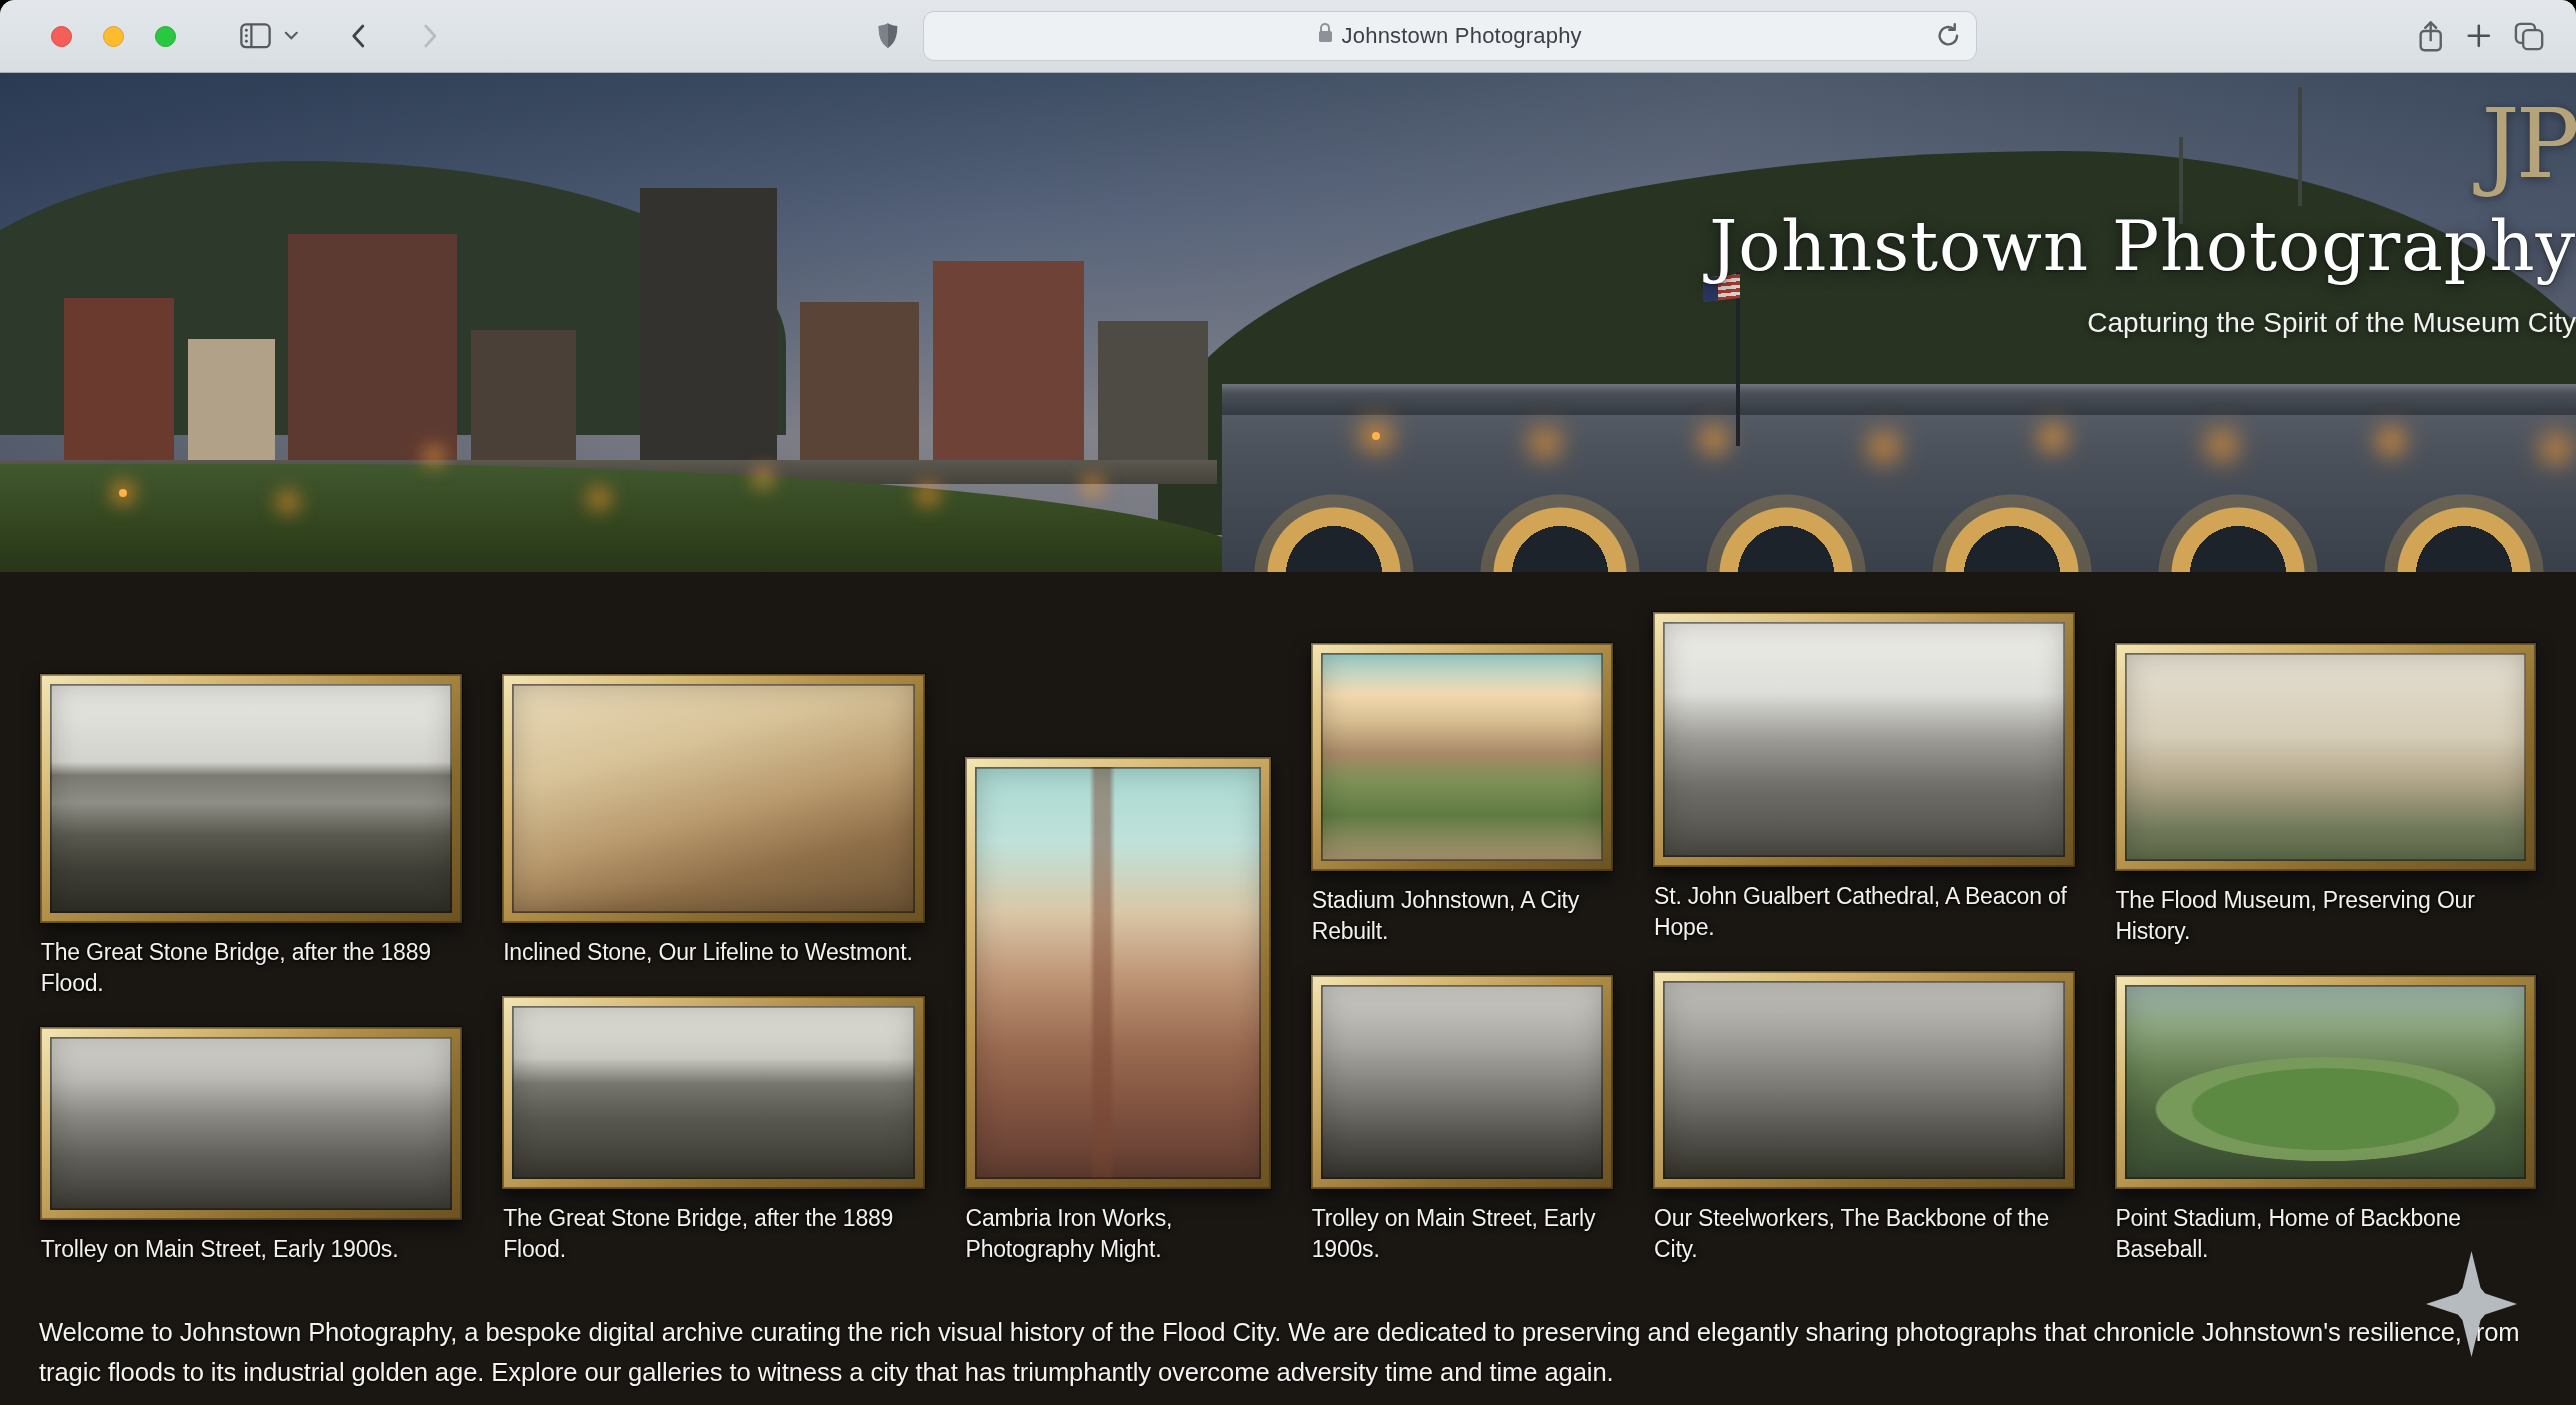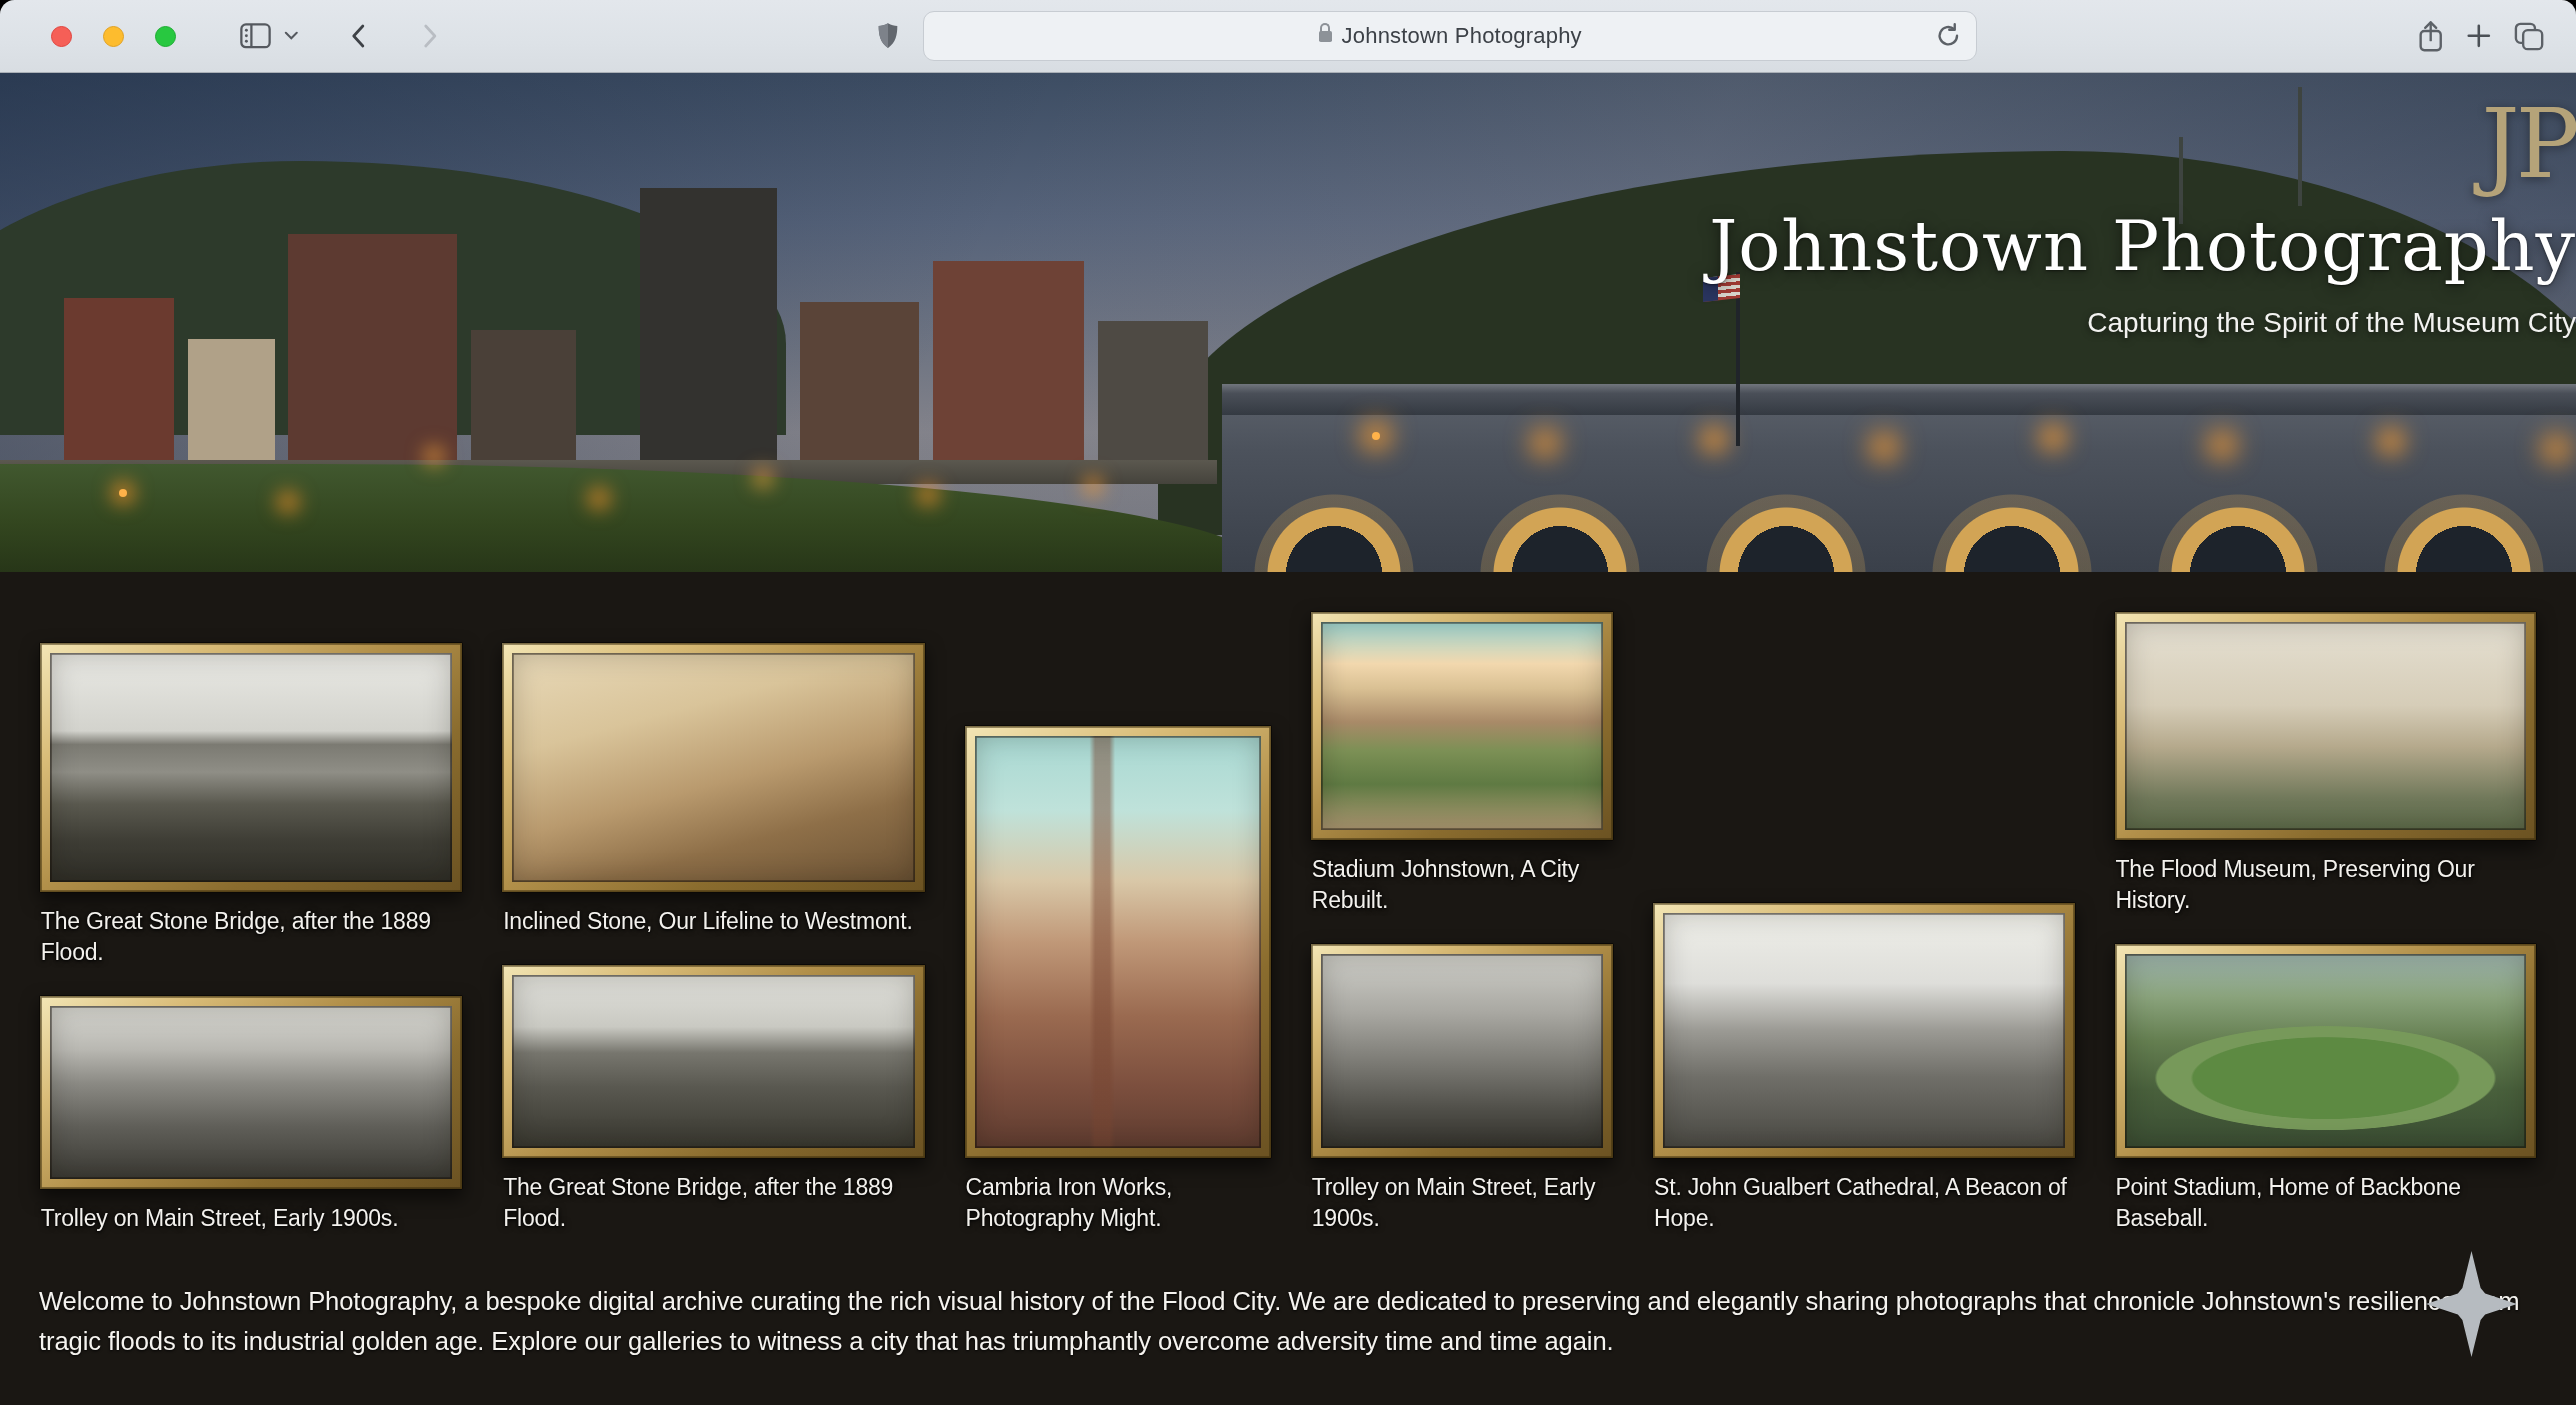--- a/index.html
+++ b/index.html
@@ -275,20 +275,26 @@
         <figcaption>Trolley on Main Street, Early 1900s.</figcaption>
       </figure>
     </div>
     <div class="col col5">
       <figure>
         <div class="frame">
             <div class="photo h257" style="background-image: linear-gradient(rgb(239, 239, 233) 0%, rgb(222, 222, 218) 30%, rgb(155, 154, 148) 50%, rgb(111, 110, 104) 70%, rgb(74, 73, 67) 100%);"></div>
           </div>
         <figcaption>St. John Gualbert Cathedral, A Beacon of Hope.</figcaption>
       </figure>
+      <figure>
+        <div class="frame">
+            <div class="photo h216" style="background-image: linear-gradient(rgb(197, 196, 190) 0%, rgb(162, 161, 155) 28%, rgb(120, 119, 113) 55%, rgb(79, 78, 72) 80%, rgb(52, 51, 41) 100%);"></div>
+          </div>
+        <figcaption>Our Steelworkers, The Backbone of the City.</figcaption>
+      </figure>
     </div>
     <div class="col col6">
       <figure>
         <div class="frame">
             <div class="photo h227" style="background-image: linear-gradient(rgb(229, 224, 210) 0%, rgb(214, 205, 184) 40%, rgb(181, 169, 140) 60%, rgb(112, 120, 90) 85%, rgb(93, 107, 74) 100%);"></div>
           </div>
         <figcaption>The Flood Museum, Preserving Our History.</figcaption>
       </figure>
       <figure>
         <div class="frame">

